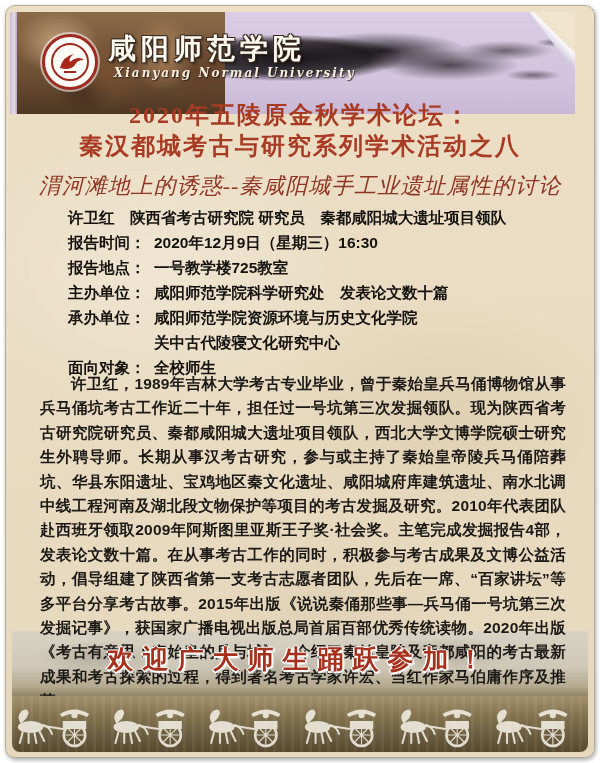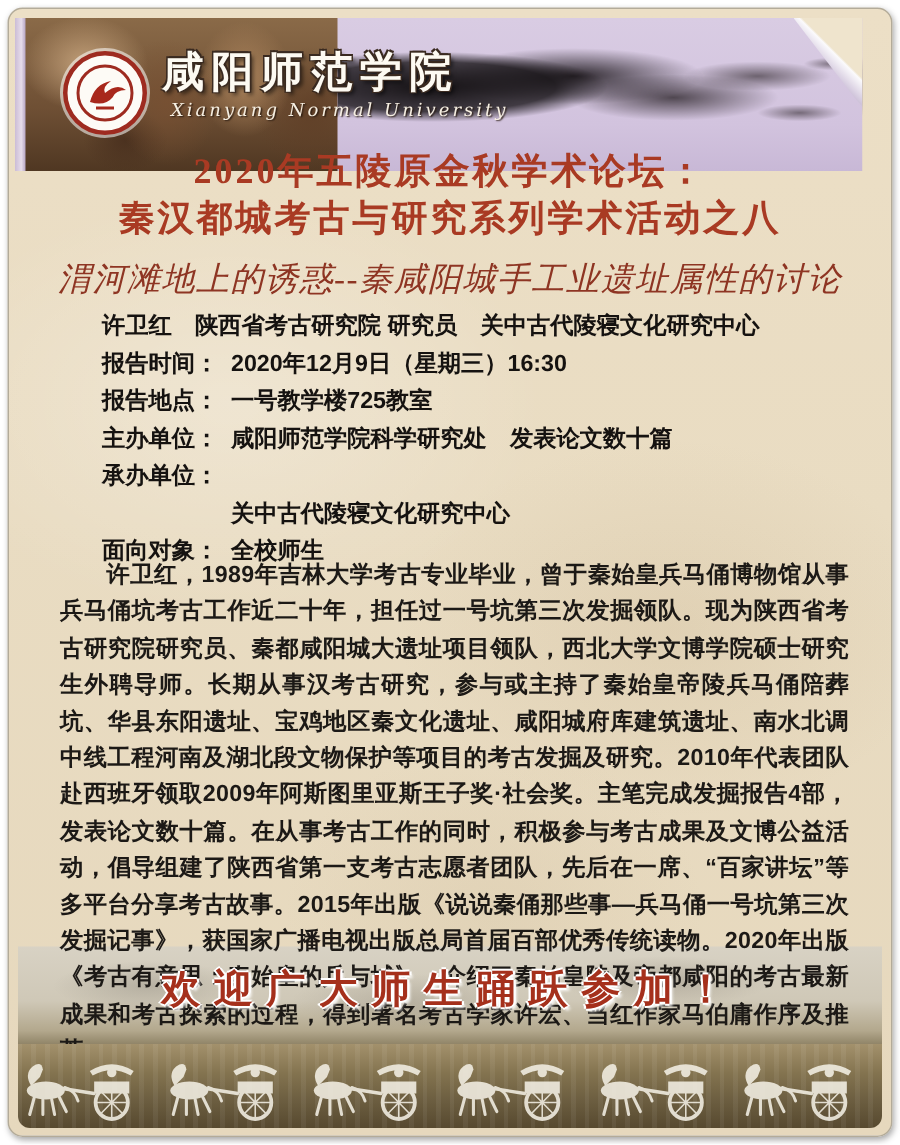--- a/index.html
+++ b/index.html
@@ -44,21 +44,21 @@
     background:linear-gradient(225deg,#efe4cd 0%,#efe4cd 38%,#fbfafc 40%,#cfc3da 55%,#f0eaf4 70%,#ded2e8 100%);
     clip-path:polygon(0 0,100% 0,100% 100%,55% 55%);}
   .logo{position:absolute;left:32px;top:22px;width:56px;height:56px;border-radius:50%;
     background:#fdfbf6;border:3px solid #9e2b20;box-sizing:border-box;z-index:6;
     display:flex;align-items:center;justify-content:center;box-shadow:0 0 0 2px rgba(255,255,255,.55);}
   .logo svg{width:40px;height:40px;}
   .uni-names{position:absolute;left:98px;top:22px;z-index:6;white-space:nowrap;}
   .uni-cn{font-family:"Liberation Serif",serif;font-weight:bold;font-size:28px;line-height:30px;
     letter-spacing:5px;color:#fdfaf2;
     text-shadow:1px 1px 0 #3a2a20,-1px 1px 0 #3a2a20,1px -1px 0 #3a2a20,-1px -1px 0 #3a2a20,2px 2px 3px rgba(0,0,0,.6);}
-  .uni-en{font-family:"DejaVu Serif",serif;font-style:italic;font-weight:normal;font-size:12px;
+  .uni-en{font-family:"DejaVu Serif",serif;font-style:italic;font-weight:bold;font-size:12px;
     color:#f6efe2;letter-spacing:2px;margin-top:2px;margin-left:6px;
     text-shadow:1px 1px 1px rgba(40,25,15,.9);}
   
   .title-block{position:absolute;top:94px;left:0;right:0;text-align:center;z-index:2;}
   .title-line{font-family:"Liberation Serif",serif;font-weight:bold;color:#a93a23;
     font-size:24px;line-height:31px;letter-spacing:2px;}
   .subtitle{margin-top:9px;font-family:"Liberation Serif",serif;font-style:italic;font-weight:normal;
     color:#8e3523;font-size:22px;letter-spacing:1px;}
   
   .info{position:absolute;top:199px;left:62px;right:24px;z-index:2;}
@@ -111,36 +111,37 @@
   </div>
 
   <div class="title-block">
     <div class="title-line">2020年五陵原金秋学术论坛：</div>
     <div class="title-line">秦汉都城考古与研究系列学术活动之八</div>
     <div class="subtitle">渭河滩地上的诱惑--秦咸阳城手工业遗址属性的讨论</div>
   </div>
 
   <div class="info">
     <div class="info-row">
-      <span class="info-value">许卫红　陕西省考古研究院 研究员　关中古代陵寝文化研究中心</span>
+      <span class="info-value">许卫红　陕西省考古研究院 研究员　秦都咸阳城大遗址项目领队</span>
     </div>
     <div class="info-row">
       <span class="info-label">报告时间：</span>
       <span class="info-value">2020年12月9日（星期三）16:30</span>
     </div>
     <div class="info-row">
       <span class="info-label">报告地点：</span>
       <span class="info-value">一号教学楼725教室</span>
     </div>
     <div class="info-row">
       <span class="info-label">主办单位：</span>
       <span class="info-value">咸阳师范学院科学研究处　发表论文数十篇</span>
     </div>
     <div class="info-row">
       <span class="info-label">承办单位：</span>
+      <span class="info-value">咸阳师范学院资源环境与历史文化学院</span>
     </div>
     <div class="info-row">
       <span class="info-label"></span>
       <span class="info-value">关中古代陵寝文化研究中心</span>
     </div>
     <div class="info-row">
       <span class="info-label">面向对象：</span>
       <span class="info-value">全校师生</span>
     </div>
   </div>

